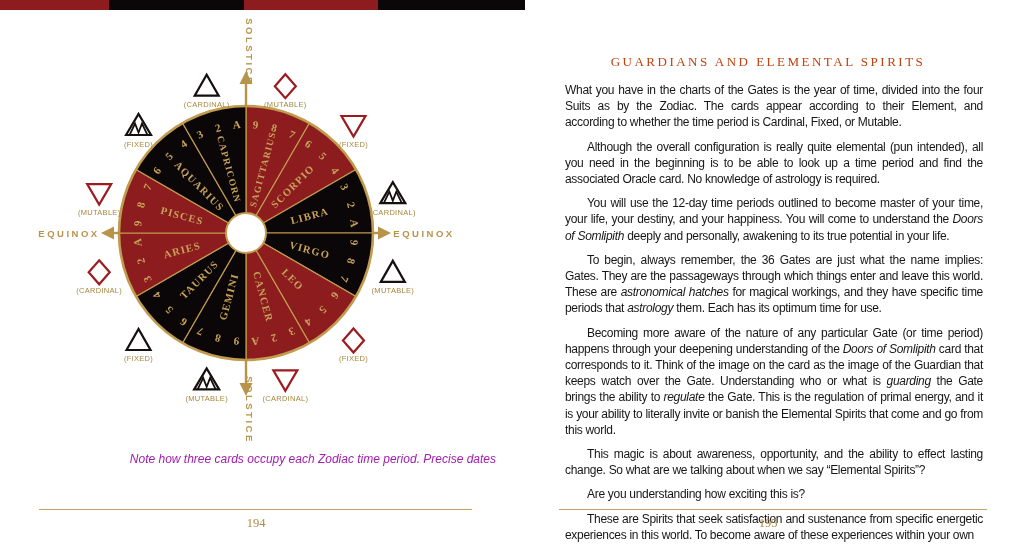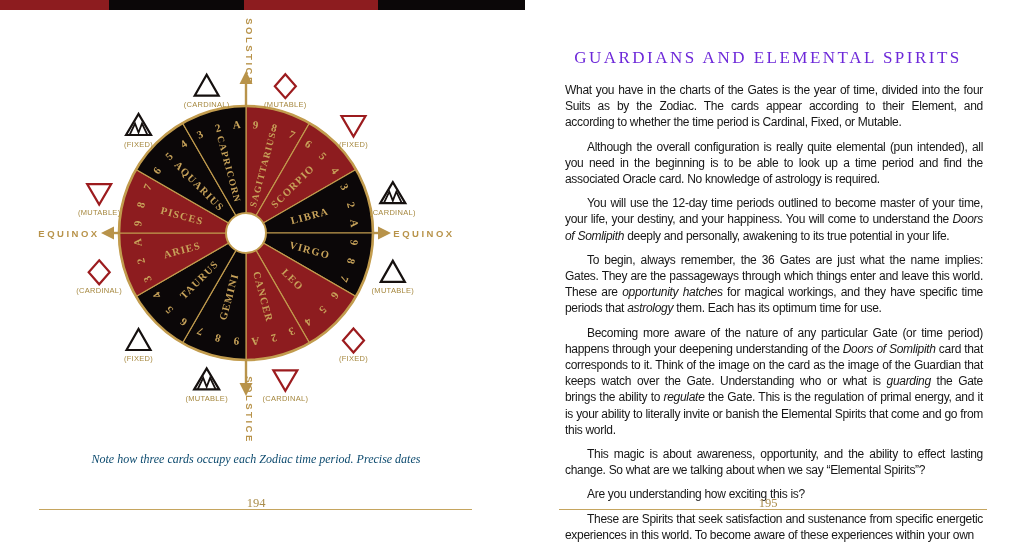--- a/index.html
+++ b/index.html
@@ -4,31 +4,31 @@
 <style>
   html,body{margin:0;padding:0;background:#ffffff;}
   .spread{position:relative;width:1024px;height:549px;background:#ffffff;overflow:hidden;
           font-family:"Liberation Sans",sans-serif;}
   .topbar{position:absolute;left:0;top:0;height:10px;width:525px;display:flex;}
   .topbar div{height:10px;}
   .page{position:absolute;top:0;width:512px;height:549px;}
   .page.left{left:0;}
   .page.right{left:512px;}
   #wheel-svg{position:absolute;left:0;top:0;width:512px;height:549px;}
-  .caption{position:absolute;left:16px;right:16px;top:452px;text-align:center;
-           font-family:Liberation Serif, serif;font-style:italic;font-size:12px;
-           line-height:15.5px;color:#0c4a6e;}
+  .caption{position:absolute;left:16px;right:16px;top:452px;text-align:right;
+           font-family:Liberation Sans, sans-serif;font-style:italic;font-size:12px;
+           line-height:15.5px;color:#a21caf;}
   .rule{position:absolute;top:509px;height:0;border-top:1px solid #C5A55F;}
   .page.left .rule{left:39px;width:433px;}
   .page.right .rule{left:47px;width:428px;}
-  .pagenum{position:absolute;top:496px;left:0;right:0;text-align:center;
+  .pagenum{position:absolute;top:516px;left:0;right:0;text-align:center;
            font-family:"Liberation Serif",serif;font-size:12.5px;color:#A98C4A;}
-  .heading{position:absolute;top:36px;left:0;right:0;margin:12px;text-align:center;
-           font-family:"Liberation Serif",serif;font-weight:normal;font-size:17px;
-           letter-spacing:2.5px;color:#6d28d9;white-space:nowrap;}
+  .heading{position:absolute;top:36px;left:0;right:0;margin:18px;text-align:center;
+           font-family:"Liberation Serif",serif;font-weight:normal;font-size:13px;
+           letter-spacing:2.5px;color:#c2410c;white-space:nowrap;}
   .body-text{position:absolute;left:45px;top:74px;width:434px;
              font-size:12px;line-height:16.2px;letter-spacing:-0.3px;
              text-align:justify;color:#161616;}
   .body-text p{margin:8px;text-indent:22px;}
   .body-text p.first{text-indent:0;}
   .body-text .it{font-style:italic;}
 </style>
 </head>
 <body>
 
@@ -151,21 +151,21 @@
     <div class="rule"></div>
     <div class="pagenum">194</div>
   </div>
 
   <div class="page right">
     <h1 class="heading">GUARDIANS AND ELEMENTAL SPIRITS</h1>
     <div class="body-text" id="body-text">
         <p class="first"><span>What you have in the charts of the Gates is the year of time, divided into the four Suits as by the Zodiac. The cards appear according to their Element, and according to whether the time period is Cardinal, Fixed, or Mutable.</span></p>
         <p><span>Although the overall configuration is really quite elemental (pun intended), all you need in the beginning is to be able to look up a time period and find the associated Oracle card. No knowledge of astrology is required.</span></p>
         <p><span>You will use the 12-day time periods outlined to become master of your time, your life, your destiny, and your happiness. You will come to understand the </span><span class="it">Doors of Somlipith</span><span> deeply and personally, awakening to its true potential in your life.</span></p>
-        <p><span>To begin, always remember, the 36 Gates are just what the name implies: Gates. They are the passageways through which things enter and leave this world. These are </span><span class="it">opportunity hatches</span><span> for magical workings, and they have specific time periods that </span><span class="it">astrology</span><span> them. Each has its optimum time for use.</span></p>
+        <p><span>To begin, always remember, the 36 Gates are just what the name implies: Gates. They are the passageways through which things enter and leave this world. These are </span><span class="it">astronomical hatches</span><span> for magical workings, and they have specific time periods that </span><span class="it">astrology</span><span> them. Each has its optimum time for use.</span></p>
         <p><span>Becoming more aware of the nature of any particular Gate (or time period) happens through your deepening understanding of the </span><span class="it">Doors of Somlipith</span><span> card that corresponds to it. Think of the image on the card as the image of the Guardian that keeps watch over the Gate. Understanding who or what is </span><span class="it">guarding</span><span> the Gate brings the ability to </span><span class="it">regulate</span><span> the Gate. This is the regulation of primal energy, and it is your ability to literally invite or banish the Elemental Spirits that come and go from this world.</span></p>
         <p><span>This magic is about awareness, opportunity, and the ability to effect lasting change. So what are we talking about when we say “Elemental Spirits”?</span></p>
         <p><span>Are you understanding how exciting this is?</span></p>
         <p><span>These are Spirits that seek satisfaction and sustenance from specific energetic experiences in this world. To become aware of these experiences within your own</span></p>
       </div>
     <div class="rule"></div>
     <div class="pagenum">195</div>
   </div>
 
 </div>

